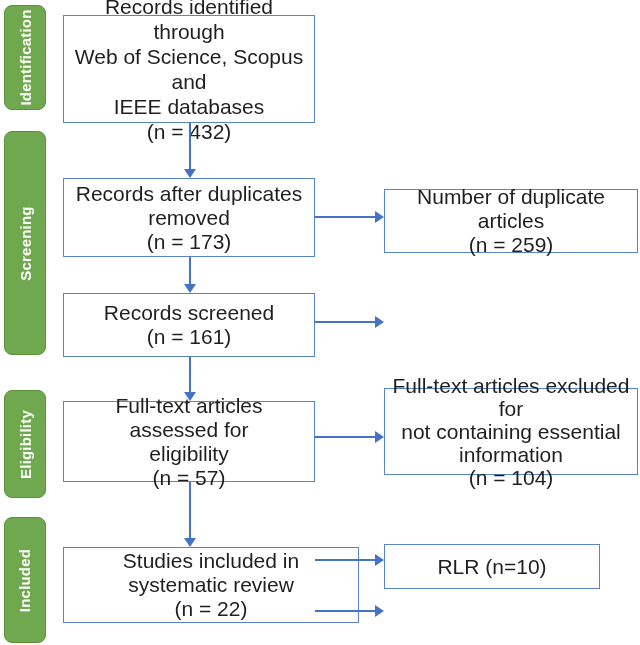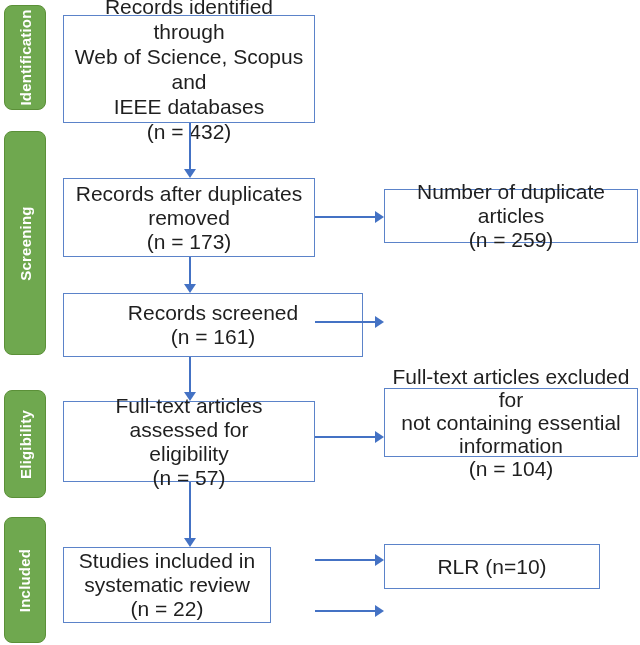--- a/index.html
+++ b/index.html
@@ -86,32 +86,32 @@
     <span>Included</span>
   </div>
 
   <div class="fbox" style="left:63px;top:15px;width:252px;height:108px;line-height:25px;">Records identified through
 Web of Science, Scopus and
 IEEE databases
 (n = 432)</div>
   <div class="fbox" style="left:63px;top:178px;width:252px;height:79px;">Records after duplicates
 removed
 (n = 173)</div>
-  <div class="fbox" style="left:63px;top:293px;width:300px;height:64px;">Records screened
+  <div class="fbox" style="left:63px;top:293px;width:252px;height:64px;">Records screened
 (n = 161)</div>
   <div class="fbox" style="left:63px;top:401px;width:252px;height:81px;">Full-text articles assessed for
 eligibility
 (n = 57)</div>
-  <div class="fbox" style="left:63px;top:547px;width:208px;height:76px;">Studies included in
+  <div class="fbox" style="left:63px;top:547px;width:296px;height:76px;">Studies included in
 systematic review
 (n = 22)</div>
 
-  <div class="fbox" style="left:384px;top:189px;width:254px;height:54px;">Number of duplicate articles
+  <div class="fbox" style="left:384px;top:189px;width:254px;height:64px;">Number of duplicate articles
 (n = 259)</div>
-  <div class="fbox" style="left:384px;top:388px;width:254px;height:69px;line-height:23px;">Full-text articles excluded for
+  <div class="fbox" style="left:384px;top:388px;width:254px;height:87px;line-height:23px;">Full-text articles excluded for
 not containing essential
 information
 (n = 104)</div>
   <div class="fbox" style="left:384px;top:544px;width:216px;height:45px;">RLR (n=10)</div>
 
   <div class="arrow-v" style="left:184px;top:123px;height:55px;">
     <div class="line" style="height:47px;"></div>
     <div class="head"></div>
   </div>
   <div class="arrow-v" style="left:184px;top:257px;height:36px;">

